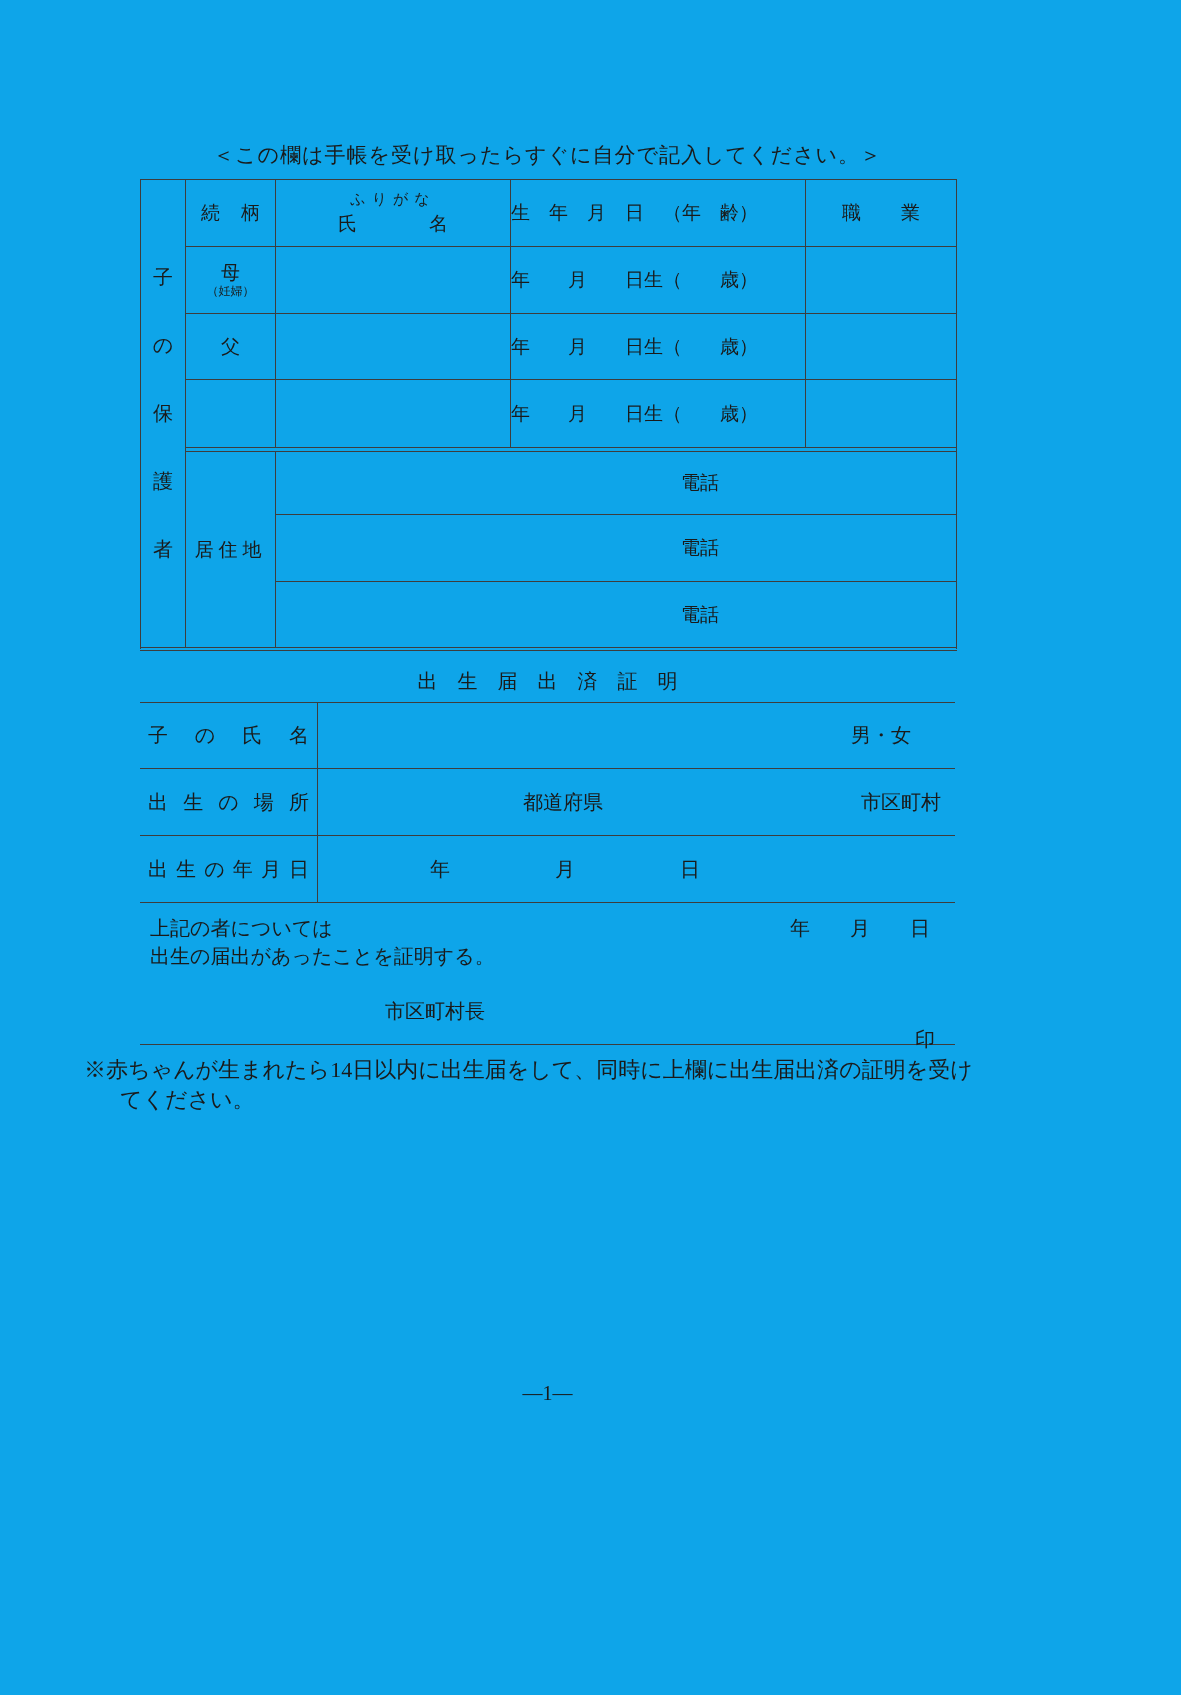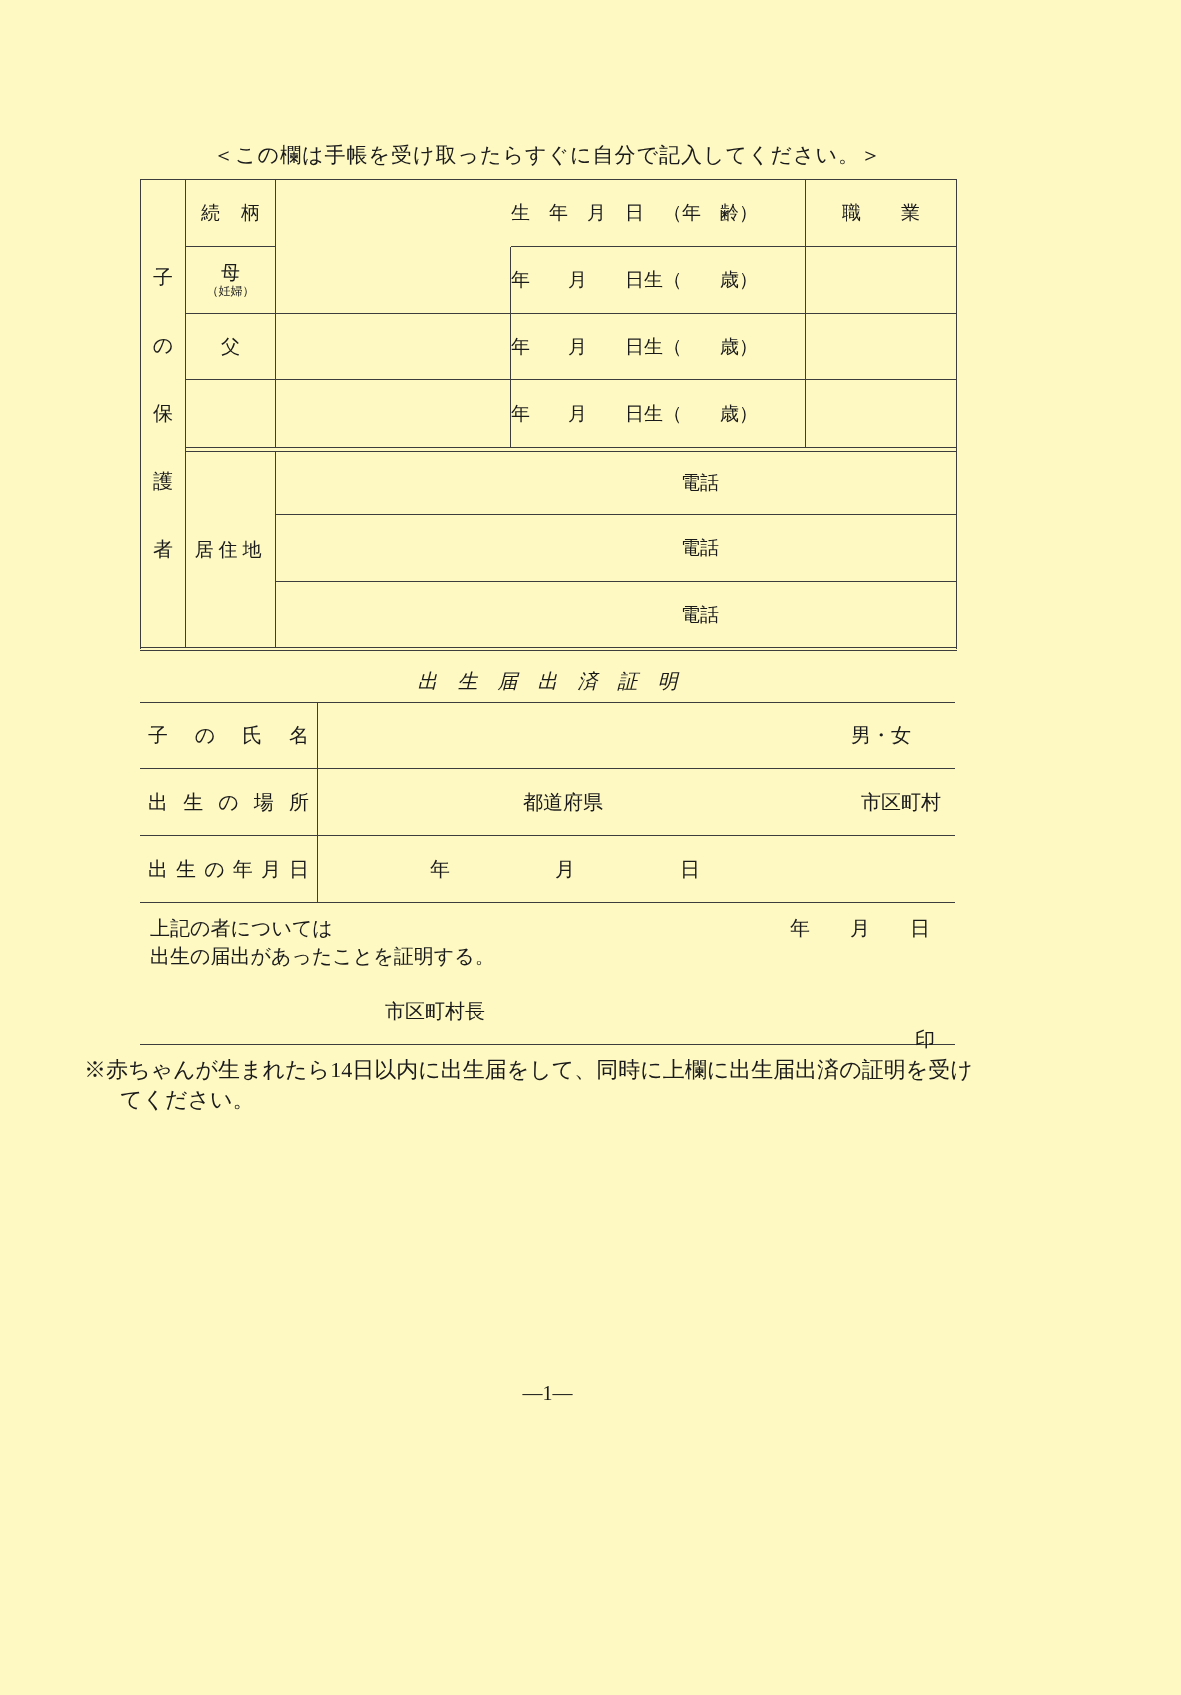--- a/index.html
+++ b/index.html
@@ -1,21 +1,21 @@
 <!DOCTYPE html>
 <html><head>
 <meta charset="utf-8">
 <style>
   * { margin: 0; padding: 0; box-sizing: border-box; }
   html, body { background: #ffffff; }
   .page {
     position: relative;
     width: 1181px;
     height: 1695px;
-    background: #fef9c3;
+    background: #0ea5e9;
     color: #1a1a1a;
     font-family: "Liberation Serif", "DejaVu Serif", serif;
     padding-top: 141px;
     overflow: hidden;
   }
   .instruction {
     margin-left: 140px;
     width: 815px;
     text-align: center;
     font-size: 21px;
@@ -60,21 +60,21 @@
   .rel-main { text-align: center; }
 
   .sep { grid-column: 2 / 6; grid-row: 5; border-top: 1px solid #3d3d3d; border-bottom: 1px solid #3d3d3d; }
   .res-label { grid-column: 2; grid-row: 6 / 9; letter-spacing: 5px; text-align: center; }
   .phone-cell { grid-column: 3 / 6; }
   .phone-cell span { padding-left: 405px; }
 
   
   .section-title {
     margin-left: 140px; margin-top: 17px; width: 815px;
-    text-align: center; font-size: 20px; line-height: 27px; font-style: italic;
+    text-align: center; font-size: 20px; line-height: 27px;
   }
   .ctable {
     margin-left: 140px; margin-top: 7px; width: 815px;
     display: grid;
     grid-template-columns: 178px 637px;
     grid-template-rows: 66px 67px 67px;
     border-top: 1px solid #3d3d3d;
     font-size: 20px;
   }
   .ct-label {
@@ -118,20 +118,24 @@
       <span>子</span>
       <span>の</span>
       <span>保</span>
       <span>護</span>
       <span>者</span>
     </div>
 
     <div class="cell c2 r1 b-r b-b">
       <div class="jt pad-rel">続柄</div>
     </div>
+    <div class="cell c3 r1 b-r b-b">
+      <div class="furigana">ふりがな</div>
+      <div class="jt pad-name">氏名</div>
+    </div>
     <div class="cell c4 r1 b-r b-b">
       <div class="ctr">生　年　月　日　（年　齢）</div>
     </div>
     <div class="cell c5 r1 b-b">
       <div class="jt pad-occ">職業</div>
     </div>
 
     <div class="cell c2 r2 b-r b-b">
       <div class="rel-main">母</div>
       <div class="rel-note">（妊婦）</div>

